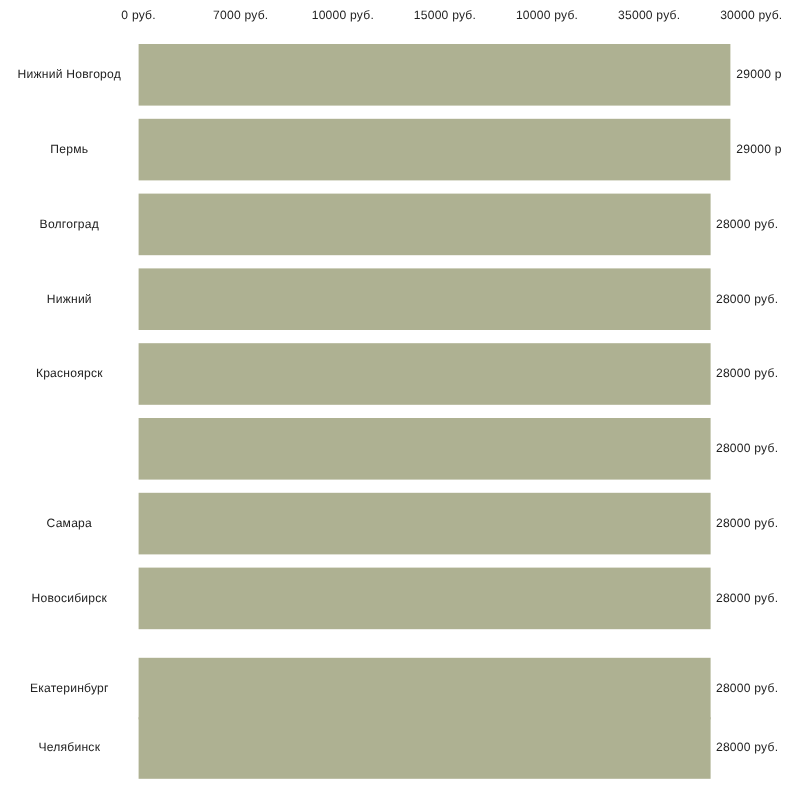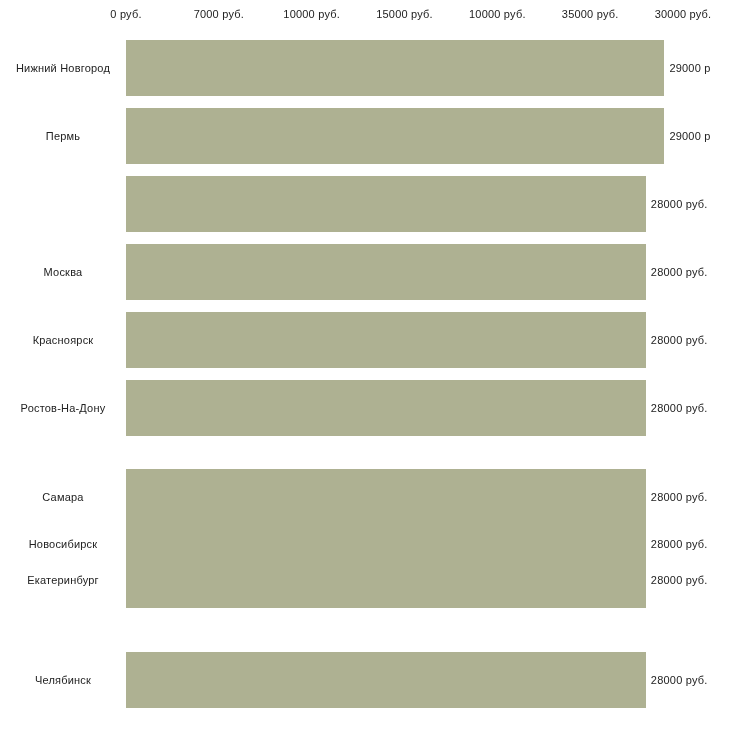--- a/index.html
+++ b/index.html
@@ -120,59 +120,59 @@
         <div class="bar-value" style="left: 669.433px;">29000 р</div>
       </div>
       <div class="row" style="top: 72px;">
         <div class="cat-cell">
           <div class="cat-label">Пермь</div>
         </div>
         <div class="bar" style="left: 126px; width: 538.433px; background: rgb(174, 177, 146);"></div>
         <div class="bar-value" style="left: 669.433px;">29000 р</div>
       </div>
       <div class="row" style="top: 140px;">
+        <div class="cat-cell">
+          <div class="cat-label">Волгоград</div>
+        </div>
         <div class="bar" style="left: 126px; width: 519.867px; background: rgb(174, 177, 146);"></div>
         <div class="bar-value" style="left: 650.867px;">28000 руб.</div>
       </div>
       <div class="row" style="top: 208px;">
         <div class="cat-cell">
-          <div class="cat-label">Москва</div>
+          <div class="cat-label">Нижний</div>
         </div>
         <div class="bar" style="left: 126px; width: 519.867px; background: rgb(174, 177, 146);"></div>
         <div class="bar-value" style="left: 650.867px;">28000 руб.</div>
       </div>
       <div class="row" style="top: 276px; text-decoration: underline;">
         <div class="cat-cell">
           <div class="cat-label">Красноярск</div>
         </div>
         <div class="bar" style="left: 126px; width: 519.867px; background: rgb(174, 177, 146);"></div>
         <div class="bar-value" style="left: 650.867px;">28000 руб.</div>
       </div>
       <div class="row" style="top: 344px;">
-        <div class="cat-cell">
-          <div class="cat-label">Ростов-На-Дону</div>
-        </div>
         <div class="bar" style="left: 126px; width: 519.867px; background: rgb(174, 177, 146);"></div>
         <div class="bar-value" style="left: 650.867px;">28000 руб.</div>
       </div>
-      <div class="row" style="top: 433px;">
+      <div class="row" style="top: 412px;">
         <div class="cat-cell">
           <div class="cat-label">Самара</div>
         </div>
         <div class="bar" style="left: 126px; width: 519.867px; background: rgb(174, 177, 146);"></div>
         <div class="bar-value" style="left: 650.867px;">28000 руб.</div>
       </div>
       <div class="row" style="top: 480px;">
         <div class="cat-cell">
           <div class="cat-label">Новосибирск</div>
         </div>
         <div class="bar" style="left: 126px; width: 519.867px; background: rgb(174, 177, 146);"></div>
         <div class="bar-value" style="left: 650.867px;">28000 руб.</div>
       </div>
-      <div class="row" style="top: 516px; text-decoration: underline;">
+      <div class="row" style="top: 562px; text-decoration: underline;">
         <div class="cat-cell">
           <div class="cat-label">Екатеринбург</div>
         </div>
         <div class="bar" style="left: 126px; width: 519.867px; background: rgb(174, 177, 146);"></div>
         <div class="bar-value" style="left: 650.867px;">28000 руб.</div>
       </div>
       <div class="row" style="top: 616px;">
         <div class="cat-cell">
           <div class="cat-label">Челябинск</div>
         </div>

